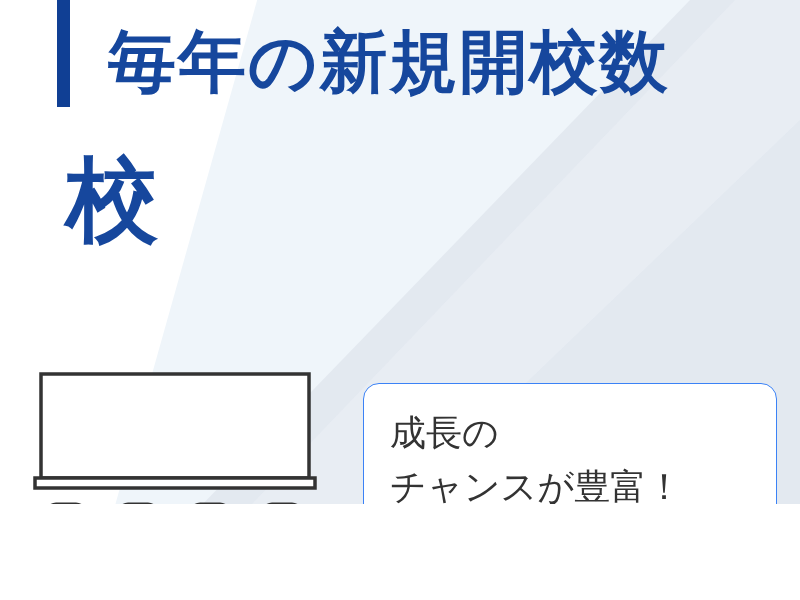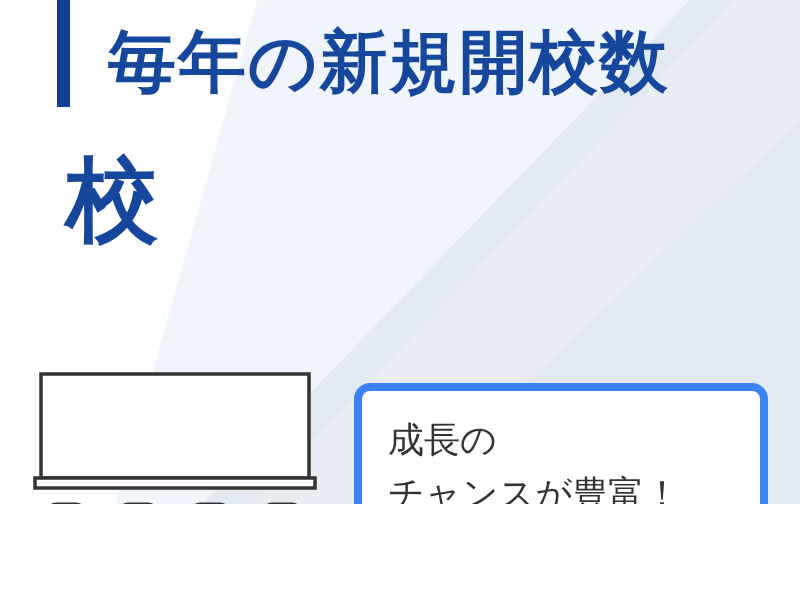--- a/index.html
+++ b/index.html
@@ -139,26 +139,26 @@
     position: absolute;
     left: 30px;
     top: 360px;
     width: 320px;
     height: 220px;
   }
 
   
   .bubble {
     position: absolute;
-    left: 354px;
+    left: 363px;
     top: 383px;
     width: 414px;
     height: 160px;
     box-sizing: border-box;
-    border: 8px solid #3b82f6;
+    border: 1px solid #3b82f6;
     border-radius: 16px;
     background: #ffffff;
   }
   .bubble-text {
     position: absolute;
     left: 26px;
     top: 22px;
     font-size: 36px;
     line-height: 54px;
     color: #333333;

